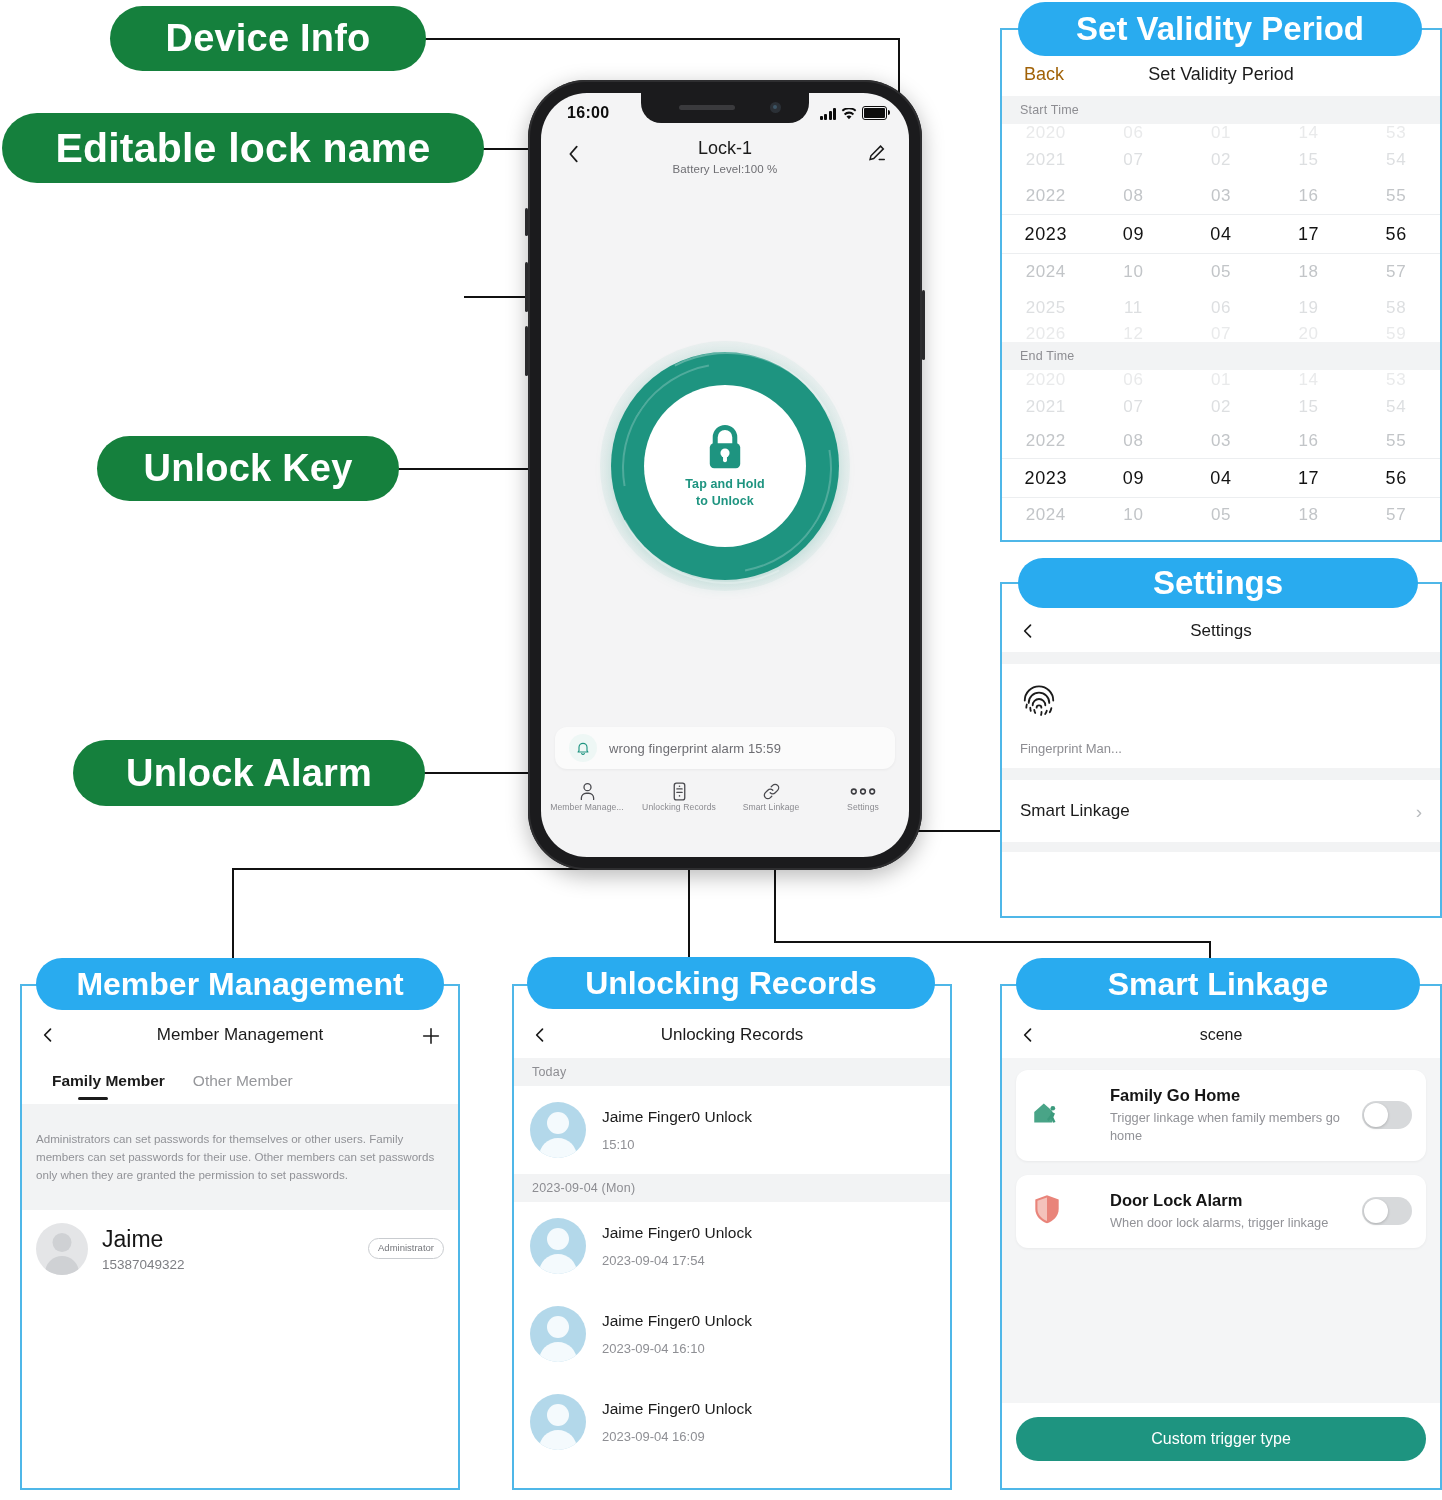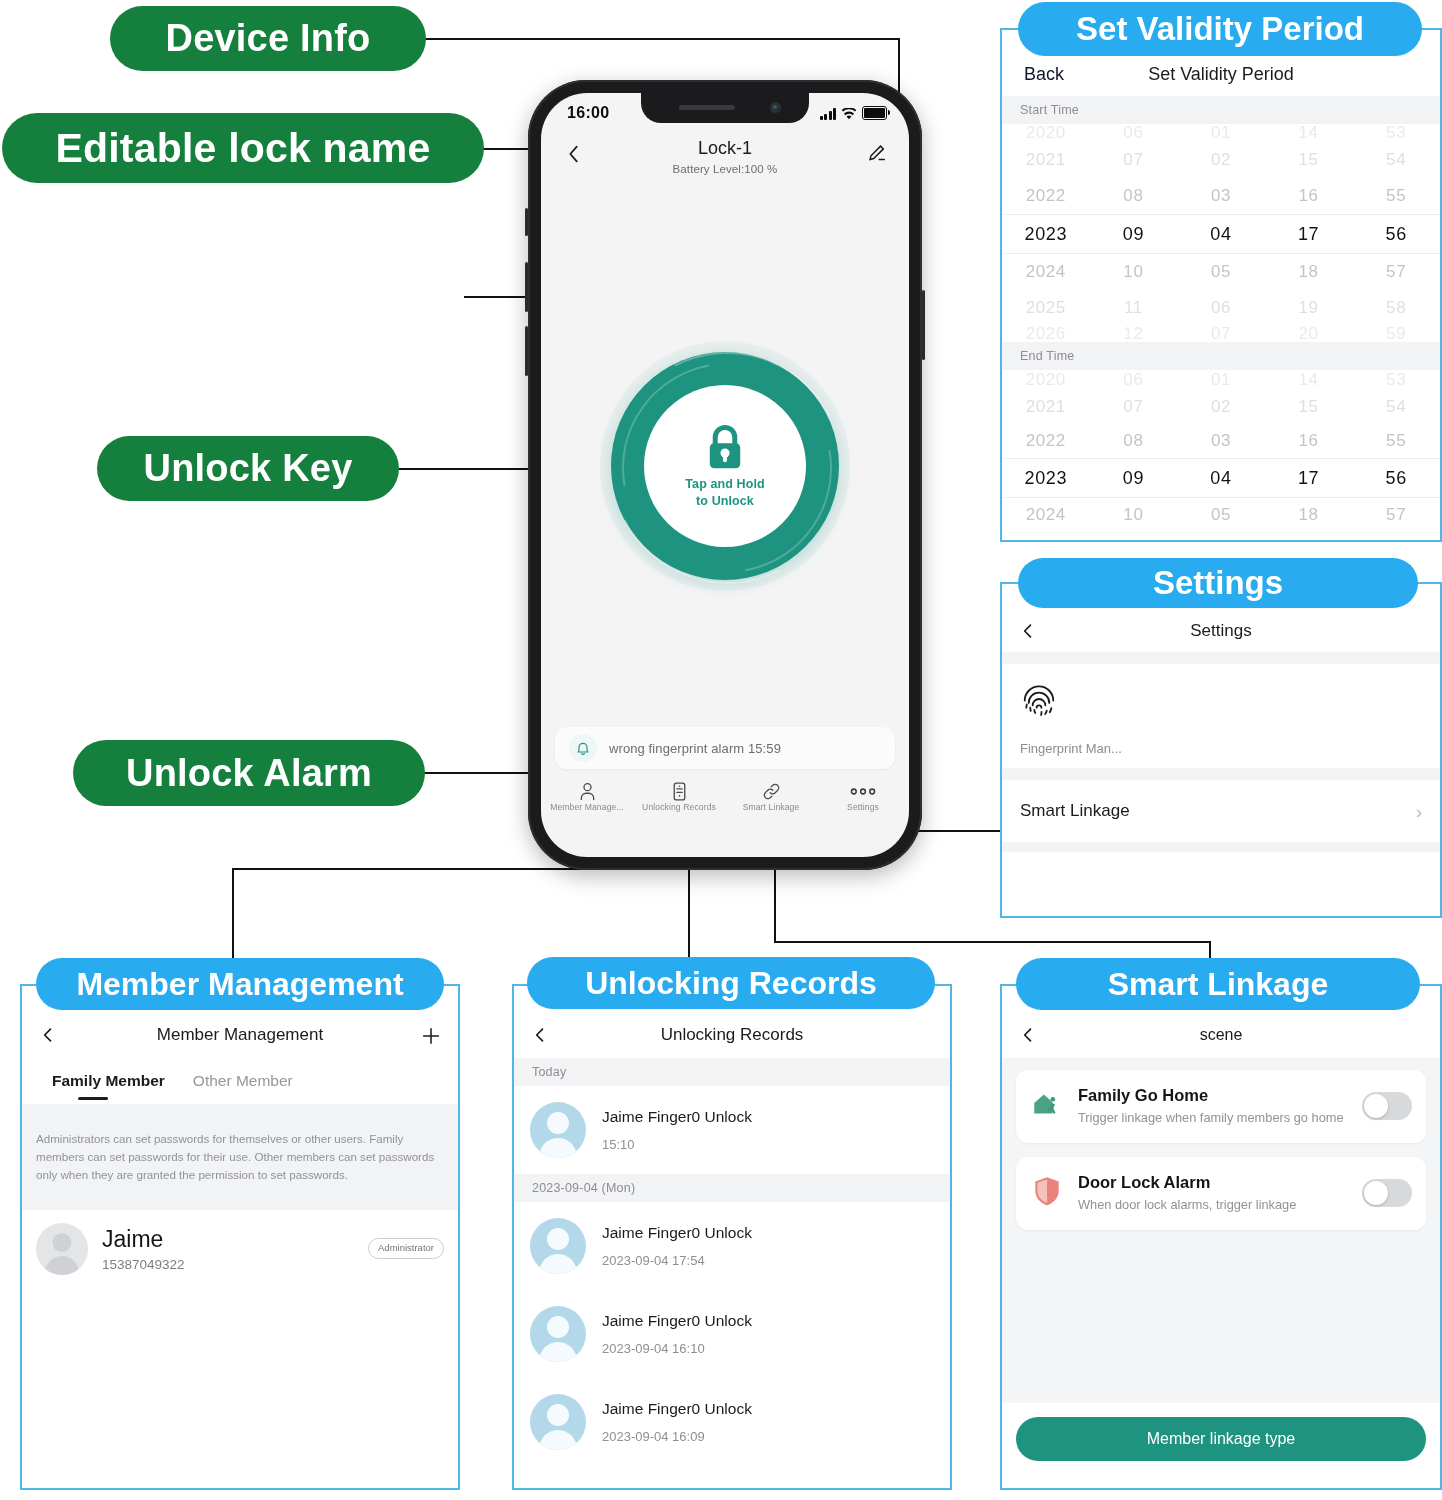--- a/index.html
+++ b/index.html
@@ -147,21 +147,21 @@
   .avatar-b{width:56px;height:56px;border-radius:50%;background:#b3d8ea;flex:0 0 auto;position:relative;overflow:hidden;}
   .avatar-b:before{content:"";position:absolute;left:50%;top:10px;transform:translateX(-50%);width:22px;height:22px;border-radius:50%;background:#f4fafd;}
   .avatar-b:after{content:"";position:absolute;left:50%;top:36px;transform:translateX(-50%);width:38px;height:28px;border-radius:19px 19px 0 0;background:#f4fafd;}
   .ur-ttl{font-size:15.5px;color:#1b1b1b;}
   .ur-time{font-size:13px;color:#8e8f94;margin-top:11px;}
 
   
   .sl-body{background:#f4f5f6;padding:12px 14px;}
   .sl-card{background:#fff;border-radius:12px;padding:16px 14px;display:flex;align-items:center;gap:14px;margin-bottom:14px;
     box-shadow:0 1px 3px rgba(0,0,0,.05);}
-  .sl-txt{flex:1;}
+  .sl-txt{flex:1;margin-left:32px;}
   .sl-ttl{font-size:16.5px;font-weight:bold;color:#151515;}
   .sl-sub{font-size:12.8px;color:#919297;line-height:1.4;margin-top:4px;}
   .sl-btnwrap{background:#fff;padding:14px;}
   .sl-btn{background:#1e9480;color:#fff;border-radius:999px;height:44px;display:flex;align-items:center;justify-content:center;
     font-size:16px;}
 </style>
 </head>
 <body>
 
 <div class="stage">
@@ -205,21 +205,21 @@
   <div class="pill" style="left:73px;top:740px;width:352px;height:66px;font-size:38px;">
     <span>Unlock Alarm</span>
   </div>
 
   <div class="panel-hdr" style="left:1018px;top:2px;width:404px;height:54px;font-size:33px;">
     <span>Set Validity Period</span>
   </div>
   <div class="panel" style="left:1000px;top:28px;width:442px;height:514px;">
     <div style="height:30px;"></div>
     <div style="position:relative;height:36px;">
-      <div style="position:absolute;left:22px;top:4px;font-size:18px;color:#0f172a;">Back</div>
+      <div style="position:absolute;left:22px;top:4px;font-size:18px;color:#a16207;">Back</div>
       <div style="position:absolute;left:0;right:0;top:4px;text-align:center;font-size:18px;color:#1b1b1b;">Set Validity Period</div>
     </div>
     <div class="sect">Start Time</div>
     <div class="pick">
       <div class="pick-row r-ghost" style="height:18px;">
         <div>2020</div>
         <div>06</div>
         <div>01</div>
         <div>14</div>
         <div>53</div>
@@ -475,21 +475,21 @@
         <div class="sl-txt">
           <div class="sl-ttl">Door Lock Alarm</div>
           <div class="sl-sub">When door lock alarms, trigger linkage</div>
         </div>
         <span class="toggle off">
             <span class="knob"></span>
           </span>
       </div>
     </div>
     <div class="sl-btnwrap">
-      <div class="sl-btn">Member linkage type</div>
+      <div class="sl-btn">Custom trigger type</div>
     </div>
   </div>
 
   <div class="phone">
     <div class="sidebtn" style="left:-3px;top:128px;width:3px;height:28px;"></div>
     <div class="sidebtn" style="left:-3px;top:182px;width:3px;height:50px;"></div>
     <div class="sidebtn" style="left:-3px;top:246px;width:3px;height:50px;"></div>
     <div class="sidebtn" style="right:-3px;top:210px;width:3px;height:70px;"></div>
 
     <div class="phone-screen">

